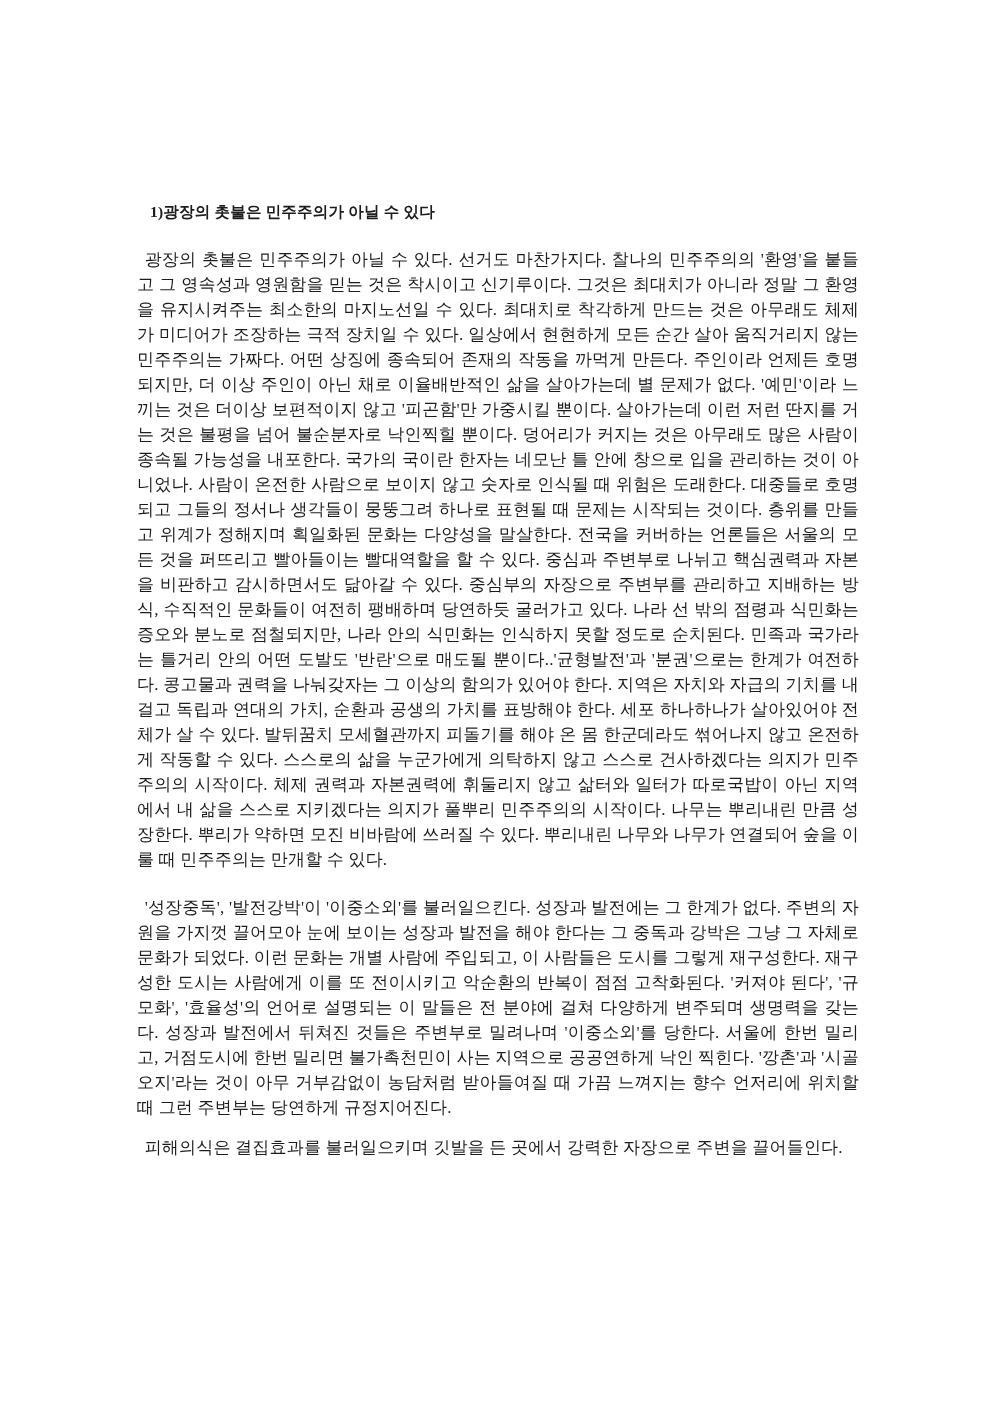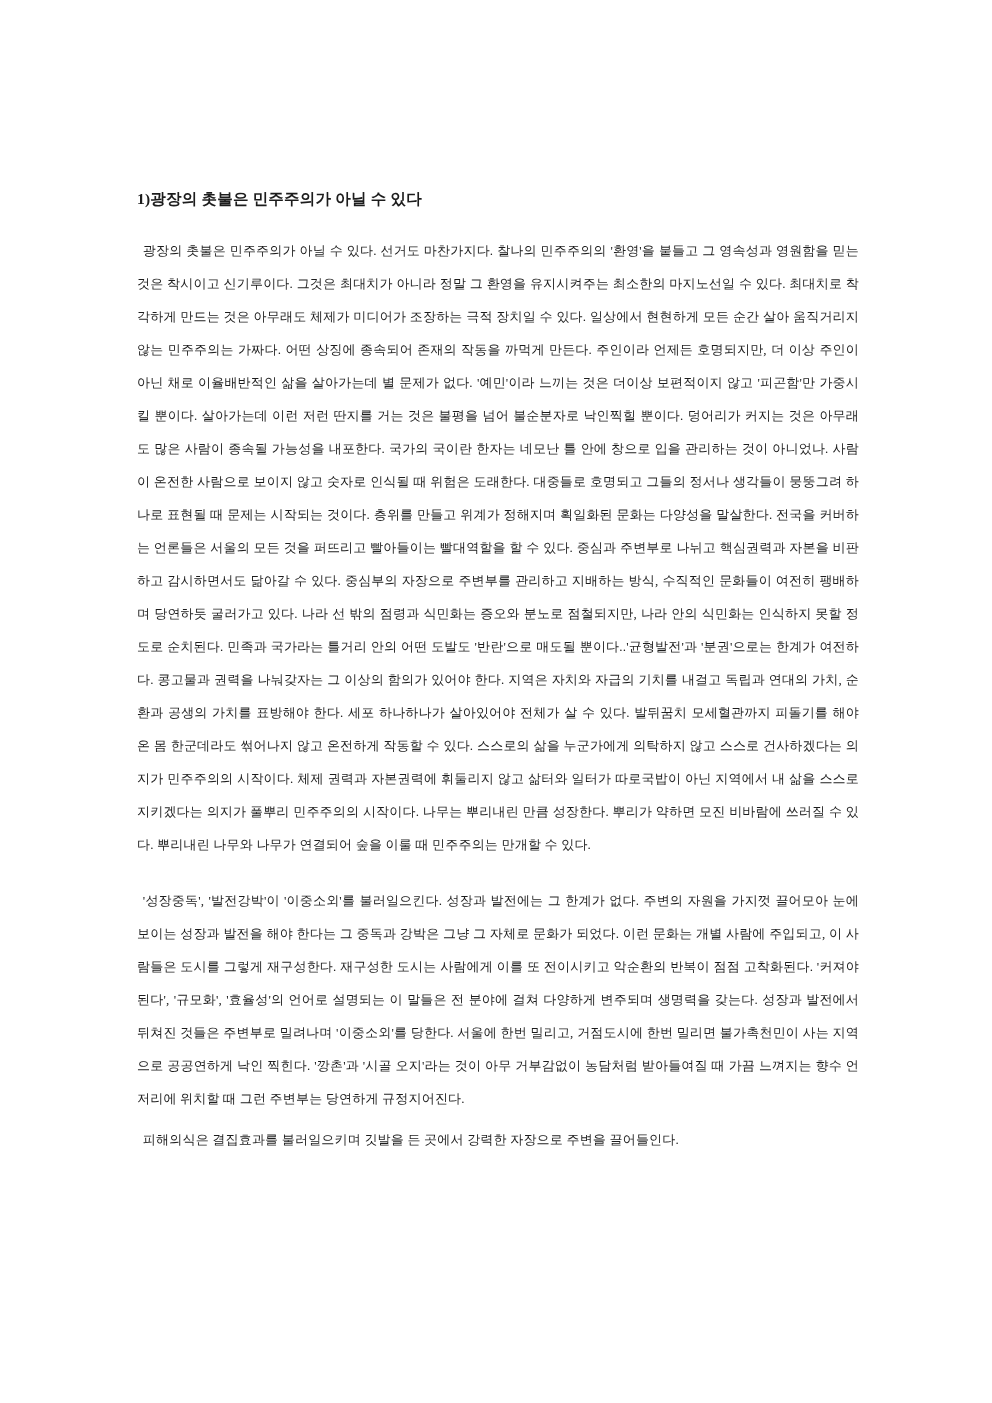--- a/index.html
+++ b/index.html
@@ -18,39 +18,39 @@
   .doc-page {
     position: absolute;
     left: 137px;
     top: 186px;
     width: 722px;
   }
   .doc-heading {
     font-size: 15.5px;
     font-weight: bold;
     line-height: 25px;
-    margin: 0;
+    margin: 13px;
     letter-spacing: 0.2px;
     white-space: nowrap;
   }
   .doc-heading.second {
     margin-top: 40px;
   }
   .doc-para {
-    font-size: 13px;
-    line-height: 33px;
+    font-size: 17px;
+    line-height: 25px;
     margin: 0;
     margin-top: 23px;
     text-align: justify;
     word-break: break-all;
     text-indent: 0.45em;
     letter-spacing: 0.2px;
   }
   .doc-para.cont {
-    margin-top: 8px;
+    margin-top: 15px;
   }
 </style>
 </head>
 <body>
 
 <div class="doc-page">
   <div class="doc-heading">1)광장의 촛불은 민주주의가 아닐 수 있다</div>
 
   <p class="doc-para">광장의 촛불은 민주주의가 아닐 수 있다. 선거도 마찬가지다. 찰나의 민주주의의 '환영'을 붙들고 그 영속성과 영원함을 믿는 것은 착시이고 신기루이다. 그것은 최대치가 아니라 정말 그 환영을 유지시켜주는 최소한의 마지노선일 수 있다. 최대치로 착각하게 만드는 것은 아무래도 체제가 미디어가 조장하는 극적 장치일 수 있다. 일상에서 현현하게 모든 순간 살아 움직거리지 않는 민주주의는 가짜다.  어떤 상징에 종속되어 존재의 작동을 까먹게 만든다. 주인이라 언제든 호명되지만, 더 이상 주인이 아닌 채로 이율배반적인 삶을 살아가는데 별 문제가 없다. '예민'이라 느끼는 것은 더이상 보편적이지 않고 '피곤함'만 가중시킬 뿐이다. 살아가는데 이런 저런 딴지를 거는 것은 불평을 넘어 불순분자로 낙인찍힐 뿐이다. 덩어리가 커지는 것은 아무래도 많은 사람이 종속될 가능성을 내포한다. 국가의 국이란 한자는 네모난 틀 안에 창으로 입을 관리하는 것이 아니었나. 사람이 온전한 사람으로 보이지 않고 숫자로 인식될 때 위험은 도래한다. 대중들로 호명되고 그들의 정서나 생각들이 뭉뚱그려 하나로 표현될 때 문제는 시작되는 것이다. 층위를 만들고 위계가 정해지며 획일화된 문화는 다양성을 말살한다. 전국을 커버하는 언론들은 서울의 모든 것을 퍼뜨리고 빨아들이는 빨대역할을 할 수 있다. 중심과 주변부로 나뉘고 핵심권력과 자본을 비판하고 감시하면서도 닮아갈 수 있다. 중심부의 자장으로 주변부를 관리하고 지배하는 방식, 수직적인 문화들이 여전히 팽배하며 당연하듯 굴러가고 있다. 나라 선 밖의 점령과 식민화는 증오와 분노로 점철되지만, 나라 안의 식민화는 인식하지 못할 정도로 순치된다. 민족과 국가라는 틀거리 안의 어떤 도발도 '반란'으로 매도될 뿐이다..'균형발전'과 '분권'으로는 한계가 여전하다. 콩고물과 권력을 나눠갖자는 그 이상의 함의가 있어야 한다. 지역은 자치와 자급의 기치를 내걸고 독립과 연대의 가치, 순환과 공생의 가치를 표방해야 한다. 세포 하나하나가 살아있어야 전체가 살 수 있다. 발뒤꿈치 모세혈관까지 피돌기를 해야 온 몸 한군데라도 썪어나지 않고 온전하게 작동할 수 있다. 스스로의 삶을 누군가에게 의탁하지 않고 스스로 건사하겠다는 의지가 민주주의의 시작이다. 체제 권력과 자본권력에 휘둘리지 않고 삶터와 일터가 따로국밥이 아닌 지역에서 내 삶을 스스로 지키겠다는 의지가 풀뿌리 민주주의의 시작이다. 나무는 뿌리내린 만큼 성장한다. 뿌리가 약하면 모진 비바람에 쓰러질 수 있다. 뿌리내린 나무와 나무가 연결되어 숲을 이룰 때 민주주의는 만개할 수 있다.</p>
 

